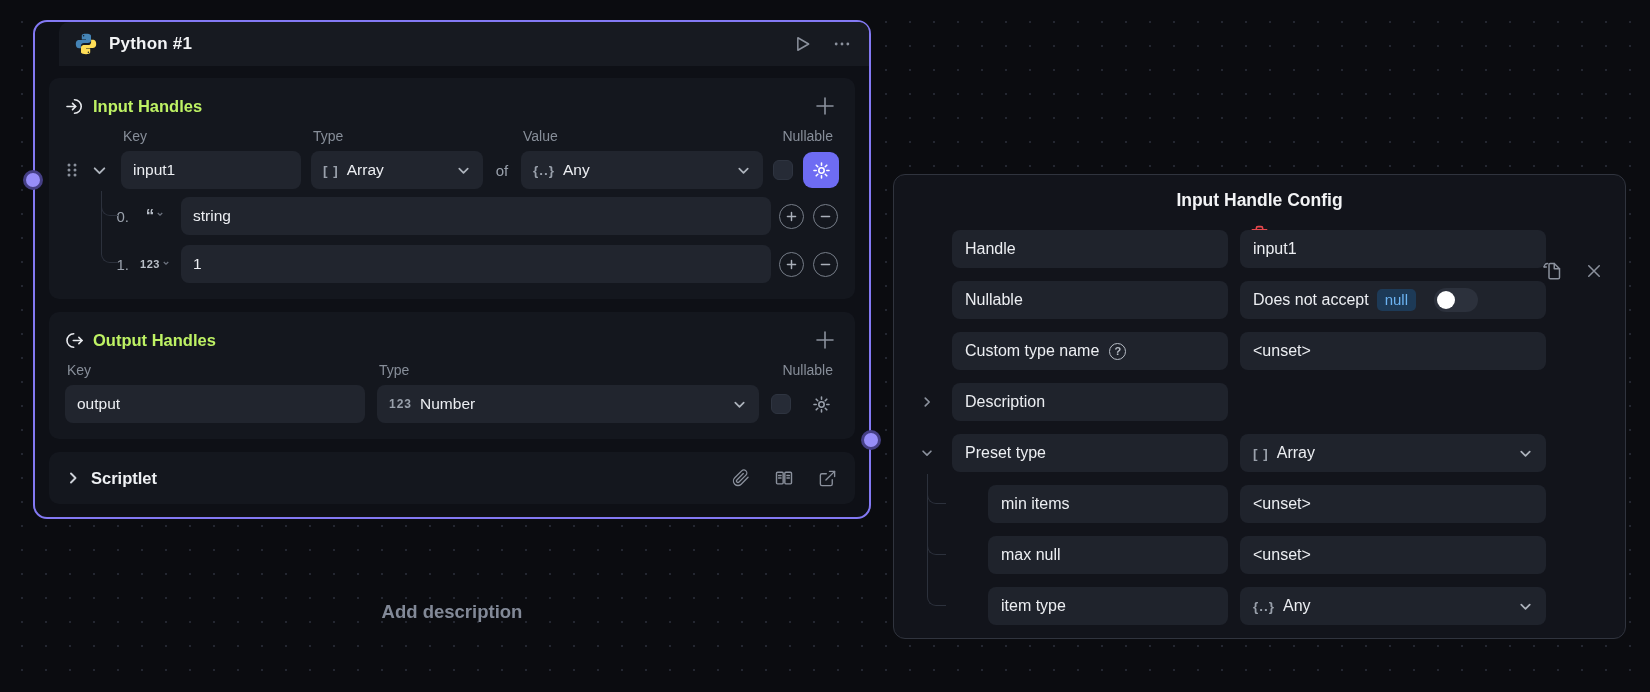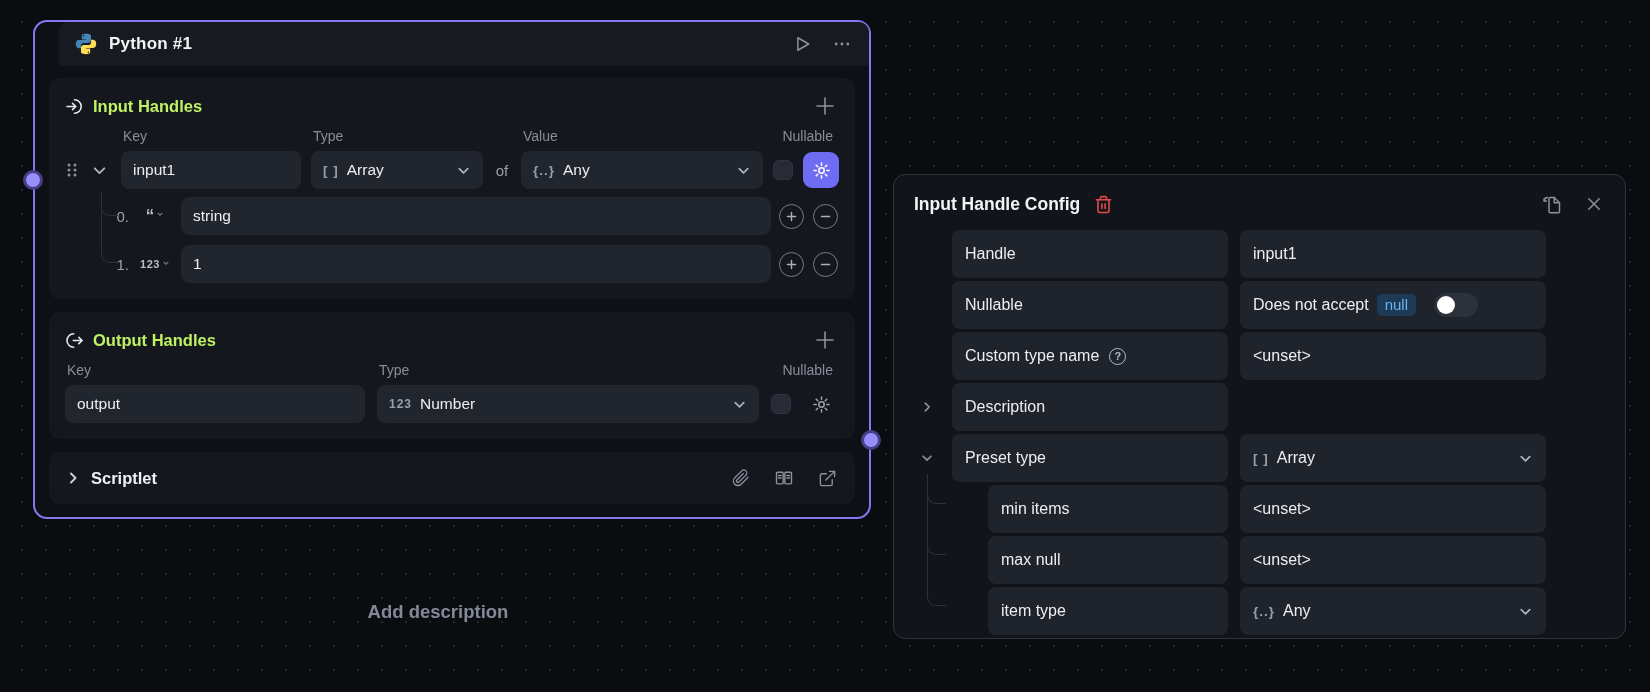--- a/index.html
+++ b/index.html
@@ -76,37 +76,37 @@
   .elbow.e1 { height:25px; } .elbow.e2 { height:72px; }
 
   .scriptlet { display:flex; align-items:center; gap:10px; padding:14px 16px; }
   .scriptlet-title { font-size:16.5px; font-weight:600; color:#eef0f3; }
   .scriptlet-icons { margin-left:auto; display:flex; align-items:center; gap:20px; color:#8b919d; }
 
   .port { position:absolute; width:20px; height:20px; border-radius:50%; background:#978ef9; border:3px solid #453f85; }
   .port-in { left:-12px; top:148px; }
   .port-out { right:-12px; top:408px; }
 
-  .add-desc { position:absolute; left:19px; top:601px; width:838px; text-align:center;
+  .add-desc { position:absolute; left:33px; top:601px; width:838px; text-align:center;
     font-size:18.5px; font-weight:700; color:#828997; }
 
   
   .panel {
     position:absolute; left:893px; top:174px; width:733px; height:465px;
     background:#12141b; border:1px solid #30343e; border-radius:12px;
     padding:15px 20px 20px;
   }
-  .panel-head { display:flex; align-items:center; gap:12px; height:28px; margin-bottom:12px; }
+  .panel-head { display:flex; align-items:center; gap:12px; height:28px; margin-bottom:12px;flex-direction:column; }
   .panel-title { font-size:17.5px; font-weight:700; color:#f2f3f5; }
   .panel-head-right { margin-left:auto; display:flex; align-items:center; gap:18px; color:#8b919d; }
 
   .cfg-rows { position:relative; }
   .cfg-row { display:grid; grid-template-columns:26px 276px 306px; gap:12px; align-items:center; height:38px; margin-bottom:13px; }
   .gutter { display:flex; align-items:center; justify-content:center; color:#9aa1ac; }
-  .box { height:48px; background:#1f232c; border-radius:8px; display:flex; align-items:center; padding:0 13px; gap:8px; font-size:16px; }
+  .box { height:38px; background:#1f232c; border-radius:8px; display:flex; align-items:center; padding:0 13px; gap:8px; font-size:16px; }
   .box.label { color:#eceef2; }
   .box.value { color:#eceef2; cursor:text; }
   .box.value.dd { cursor:pointer; }
   .muted { color:#6f7684; }
   .indent .box.label { margin-left:36px; }
   .help { width:17px; height:17px; border-radius:50%; border:1.4px solid #b7bdc6; color:#b7bdc6; font-size:11px; font-weight:700; display:flex; align-items:center; justify-content:center; margin-left:2px; }
   .badge { background:#1d3a57; color:#6cb3f2; border-radius:5px; padding:2px 8px 3px; font-size:15px; }
   .toggle { width:44px; height:24px; border-radius:12px; background:#2c313c; position:relative; margin-left:10px; cursor:pointer; flex:none; }
   .toggle .knob { position:absolute; left:3px; top:3px; width:18px; height:18px; border-radius:50%; background:#ffffff; }
   .cfg-elbow { position:absolute; left:13px; width:19px; border-left:1.5px solid #2c313c; border-bottom:1.5px solid #2c313c; border-bottom-left-radius:9px; top:244px; }

